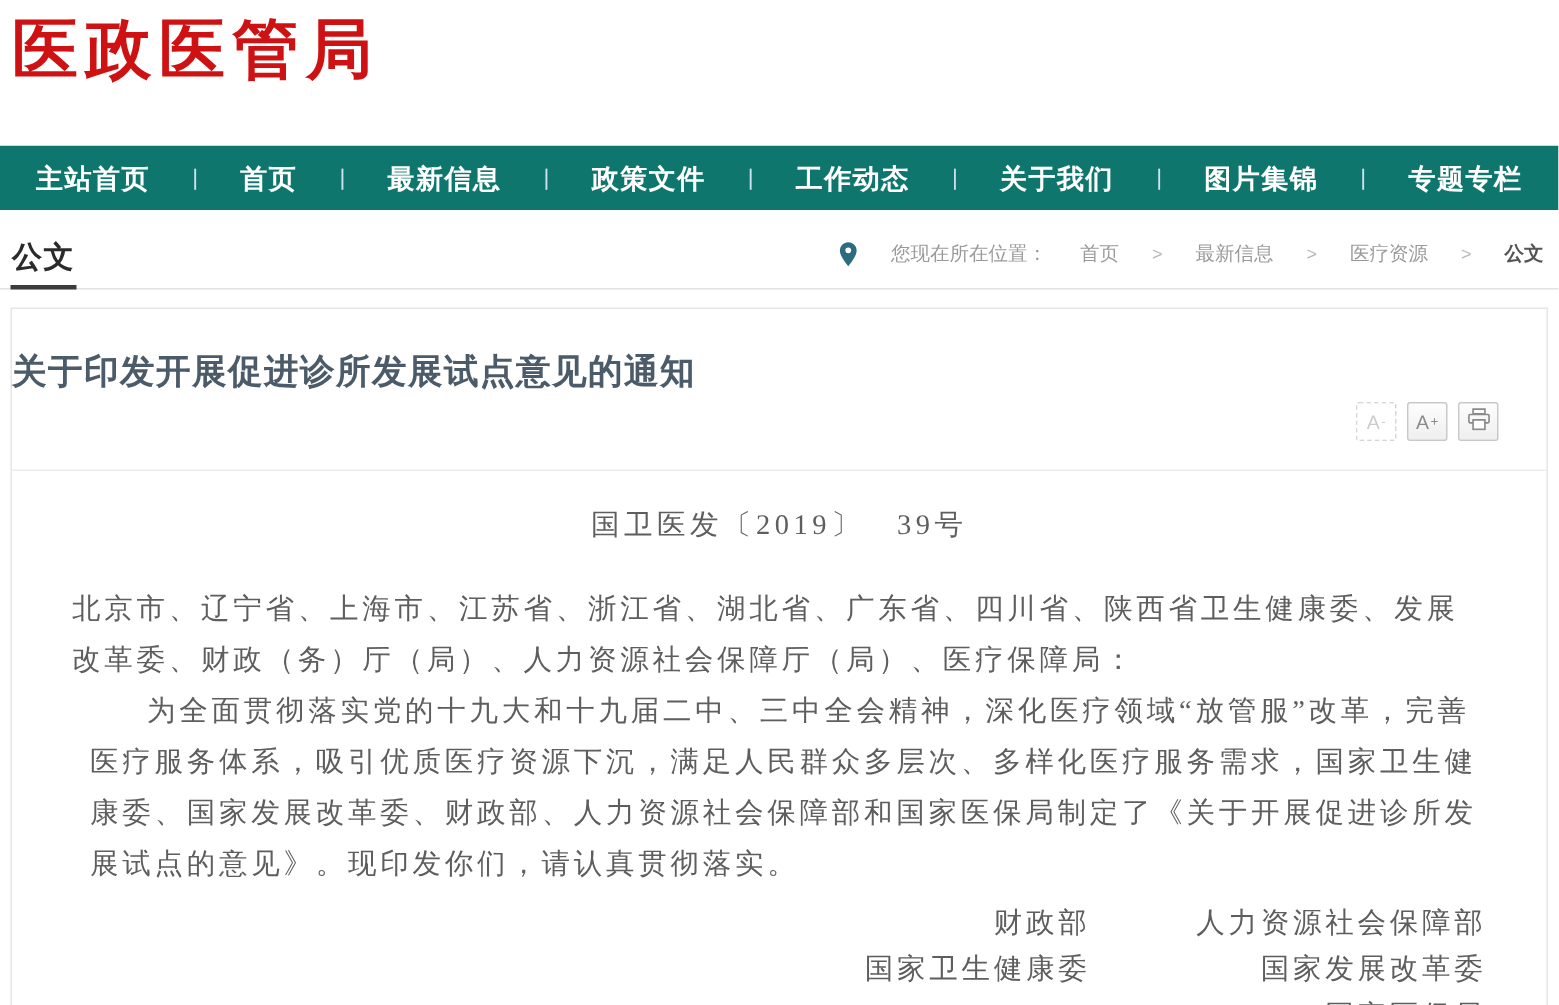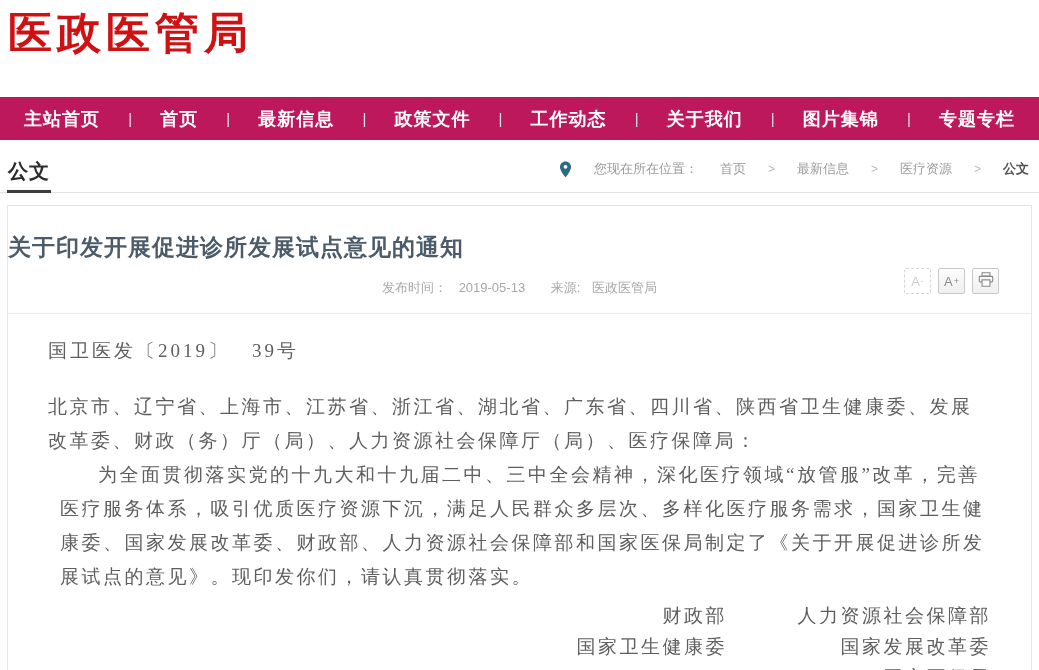--- a/index.html
+++ b/index.html
@@ -6,21 +6,21 @@
   html,body { width:1039px; height:670px; overflow:hidden; background:#fff;
               font-family:"Liberation Sans","DejaVu Sans",sans-serif; }
 
   
   .site-header { height:97px; background:#fff; position:relative; }
   .logo { position:absolute; left:8px; top:4px; color:#ce1214;
           font-size:44px; font-weight:900; letter-spacing:5px;
           font-family:"Liberation Sans","DejaVu Sans",sans-serif; }
 
   
-  .main-nav { height:43px; background:#be185d; display:flex; align-items:center;
+  .main-nav { height:43px; background:#0f766e; display:flex; align-items:center;
               justify-content:space-around; padding:0 10px; }
   .nav-item { color:#fff; font-size:18px; font-weight:bold; letter-spacing:1px;
               cursor:pointer; white-space:nowrap; }
   .nav-sep  { color:#cfe0f0; font-size:15px; font-weight:normal; }
 
   
   .crumb-strip { position:relative; height:56px; }
   .section-title { position:absolute; left:8px; top:18px; font-size:20px;
                    font-weight:bold; color:#2b2b2b; letter-spacing:1px;
                    padding-bottom:8px; }
@@ -46,21 +46,21 @@
   .tool-btn { width:27px; height:26px; display:flex; align-items:center; justify-content:center;
               font-size:13px; color:#8a8a8a; background:linear-gradient(#fdfdfd,#efefef);
               border:1px solid #c9c9c9; border-radius:2px; cursor:pointer; }
   .tool-btn.disabled { border-style:dashed; background:#fff; color:#ccc; border-color:#d6d6d6; }
   .tool-btn sup { font-size:9px; margin-left:1px; }
 
   
   .doc { padding:20px 40px 0 40px; color:#5e5e5e;
          font-family:"Liberation Serif","DejaVu Serif",serif;
          font-size:19px; letter-spacing:2.5px; line-height:34px; }
-  .doc-number { text-align:left; margin-bottom:22px; letter-spacing:3px; }
+  .doc-number { text-align:center; margin-bottom:22px; letter-spacing:3px; }
   .para { margin:0; }
   .para.indent { text-indent:2em;margin-left:12px; }
   .signatures { margin-top:6px; }
   .sig-row { display:flex; line-height:31px; }
   .sig-left  { width:72%; text-align:right; }
   .sig-right { width:28%; text-align:right; }
 </style>
 </head>
 <body>
 
@@ -104,26 +104,20 @@
     <span class="crumb-sep">&gt;</span>
     <span class="crumb-link">医疗资源</span>
     <span class="crumb-sep">&gt;</span>
     <span class="crumb-current">公文</span>
   </div>
 </div>
 
 <div class="card">
   <div class="card-head">
     <div class="article-title">关于印发开展促进诊所发展试点意见的通知</div>
-    <div class="meta">
-      <span>发布时间：</span>
-      <span>2019-05-13</span>
-      <span style="margin-left:18px">来源:</span>
-      <span>医政医管局</span>
-    </div>
     <div class="tools">
       <div class="tool-btn disabled">
           <span>A</span>
           <sup>-</sup>
         </div>
       <div class="tool-btn">
           <span>A</span>
           <sup>+</sup>
         </div>
       <div class="tool-btn">

